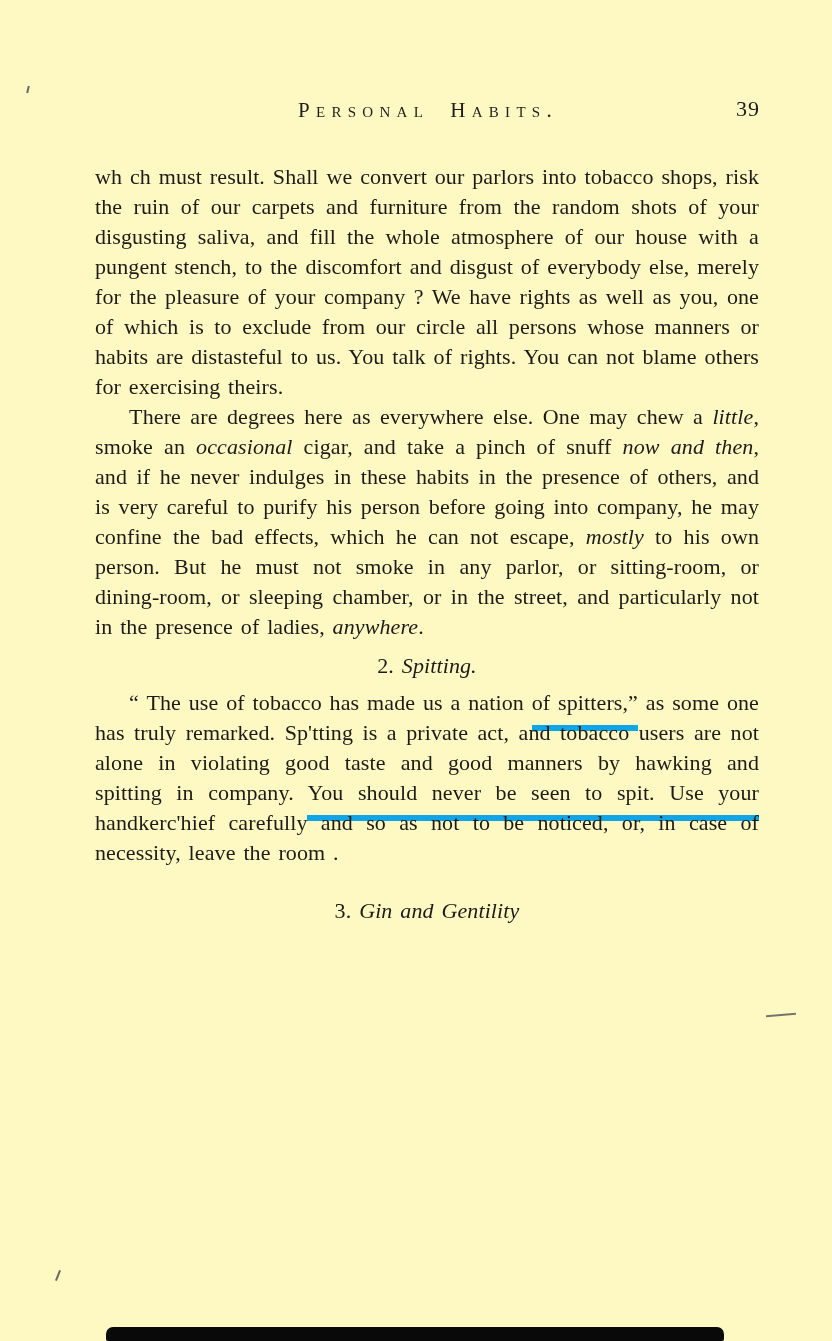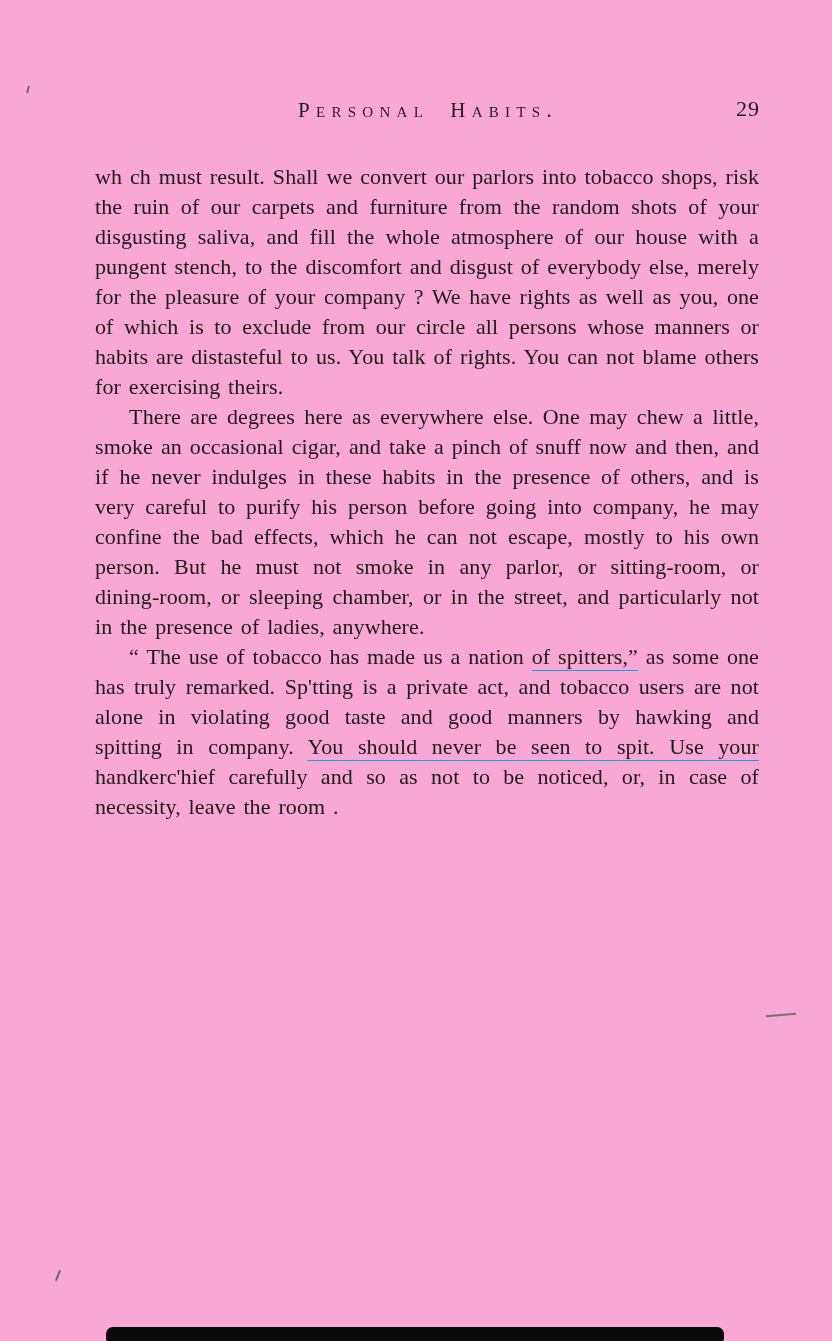--- a/index.html
+++ b/index.html
@@ -4,21 +4,21 @@
 <style>
   html, body { margin: 0; padding: 0; }
   body {
     width: 832px; height: 1341px;
     background: #f4f4f2;
     font-family: "Liberation Serif", "DejaVu Serif", serif;
   }
   .page {
     position: relative;
     width: 832px; height: 1341px;
-    background: #f9a8d4;
+    background: #fef9c3;
     color: #1d1b18;
     overflow: hidden;
   }
   .page-header {
     position: absolute;
     top: 98px; left: 96px; width: 664px;
     font-size: 21px;
   }
   .running-title {
     display: block;
@@ -39,24 +39,24 @@
     top: 146px; left: 95px; width: 664px;
     font-size: 22px;
     line-height: 30px;
     text-align: justify;
     word-spacing: 0.10em;
     letter-spacing: 0.005em;
     margin-top: 16px;
   }
   .para { margin: 0; text-indent: 1.55em; }
   .para.no-indent { text-indent: 0; }
-  .italic { }
+  .italic { font-style: italic; }
   .pencil-underline {
-    border-bottom: 1px solid #0ea5e9;
-    padding-bottom: 1px;
+    border-bottom: 6px solid #0ea5e9;
+    padding-bottom: 10px;
   }
   .section-heading {
     margin: 9px 0 7px 0;
     text-align: center;
     font-weight: normal;
     font-size: 22px;
     line-height: 30px;
   }
   .section-heading.gin { margin-top: 28px; margin-bottom: 16px; }
   
@@ -91,32 +91,34 @@
 </style>
 </head>
 <body>
 
 <div class="page">
 
   <span class="scan-mark top-left"></span>
 
   <header class="page-header">
     <span class="running-title">Personal Habits.</span>
-    <span class="page-number">29</span>
+    <span class="page-number">39</span>
   </header>
 
   <main class="text-block">
 
     <p class="para no-indent"><span>wh ch must result.  Shall we convert our parlors into tobacco shops, risk the ruin of our carpets and furniture from the random shots of your disgusting saliva, and fill the whole atmosphere of our house with a pungent stench, to the discomfort and disgust of everybody else, merely for the pleasure of your company ?   We have rights as well as you, one of which is to exclude from our circle all persons whose manners or habits are distasteful to us.  You talk of rights.  You can not blame others for exercising theirs.</span></p>
 
     <p class="para"><span>There are degrees here as everywhere else.  One may chew a </span><span class="italic">little</span><span>, smoke an </span><span class="italic">occasional</span><span> cigar, and take a pinch of snuff </span><span class="italic">now and then</span><span>, and if he never indulges in these habits in the presence of others, and is very careful to purify his person before going into company, he may confine the bad effects, which he can not escape, </span><span class="italic">mostly</span><span> to his own person.  But he must not smoke in any parlor, or sitting-room, or dining-room, or sleeping chamber, or in the street, and particularly not in the presence of ladies, </span><span class="italic">anywhere</span><span>.</span></p>
 
+    <h3 class="section-heading"><span>2. </span><span class="italic">Spitting.</span></h3>
 
     <p class="para"><span>“ The use of tobacco has made us a nation </span><span class="pencil-underline">of spitters,”</span><span> as some one has truly remarked.  Sp'tting is a private act, and tobacco users are not alone in violating good taste and good manners by hawking and spitting in company.  </span><span class="pencil-underline">You should never be seen to spit.  Use your</span><span> handkerc'hief carefully and so as not to be noticed, or, in case of necessity, leave the room .</span></p>
 
+    <h3 class="section-heading gin"><span>3. </span><span class="italic">Gin and Gentility</span></h3>
 
 
   </main>
 
   <span class="margin-dash"></span>
   <span class="scan-mark bottom-left"></span>
   <div class="scan-bar"></div>
 
 </div>
 

